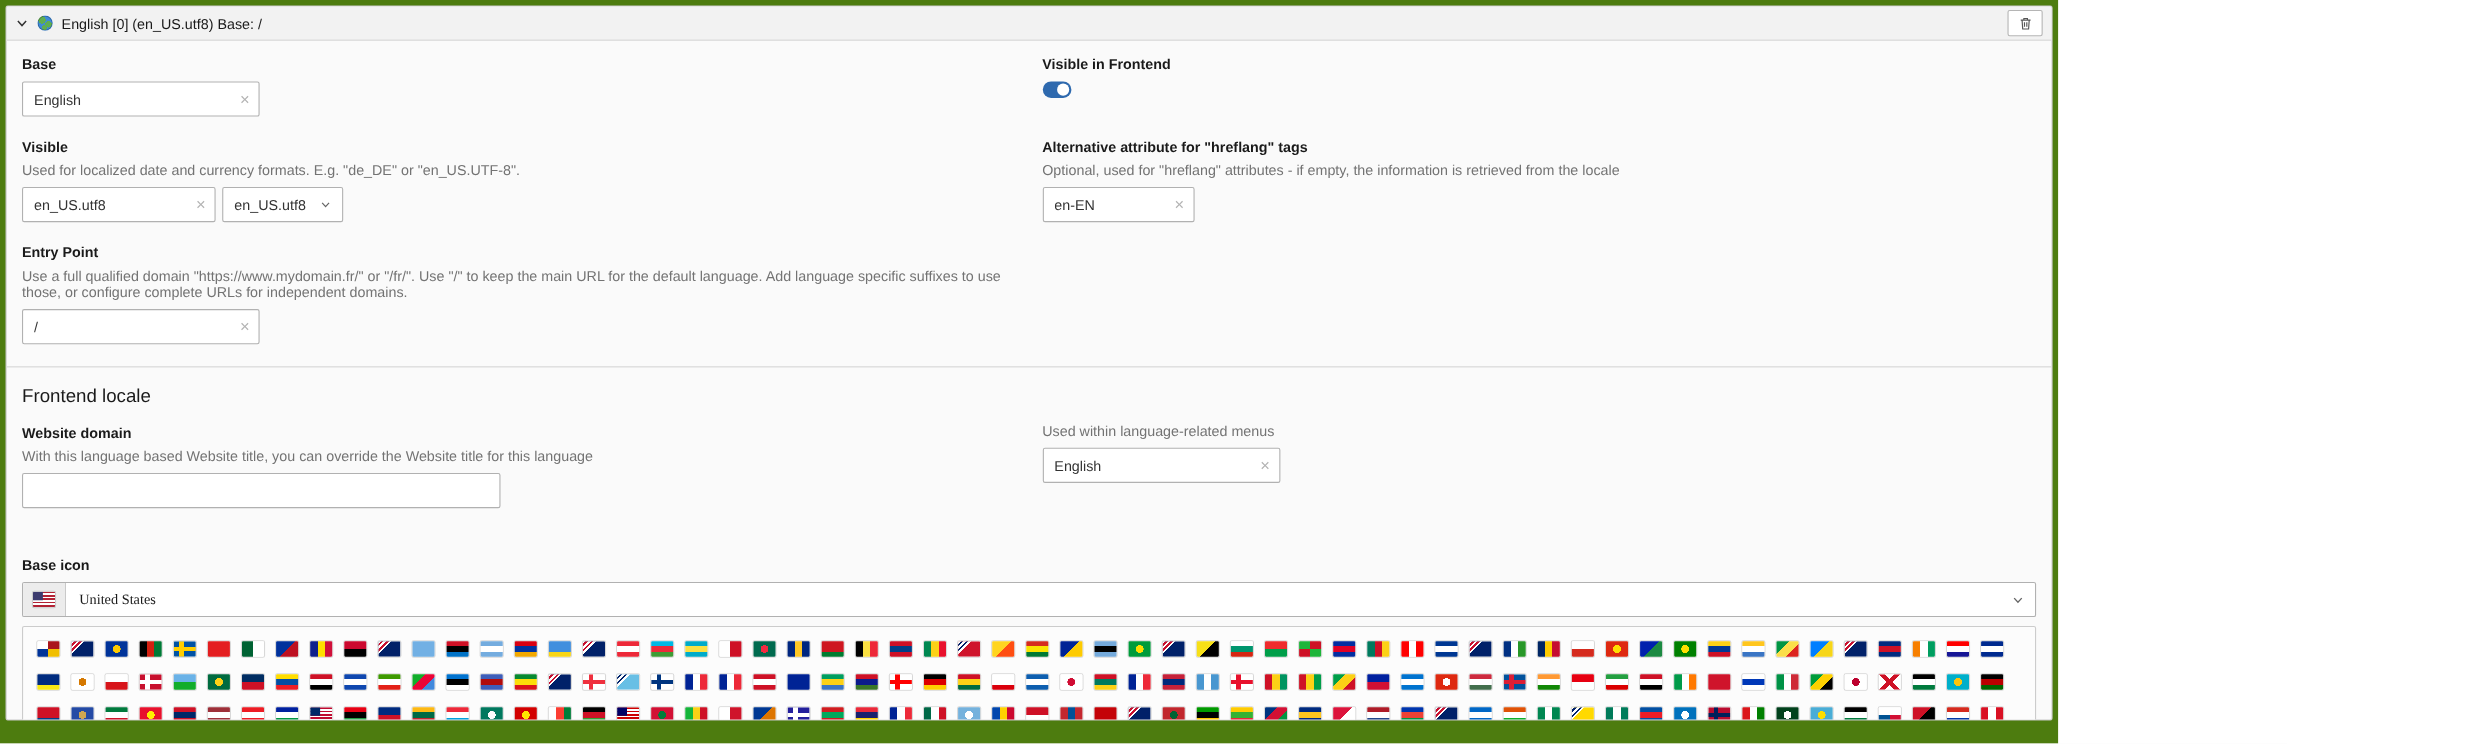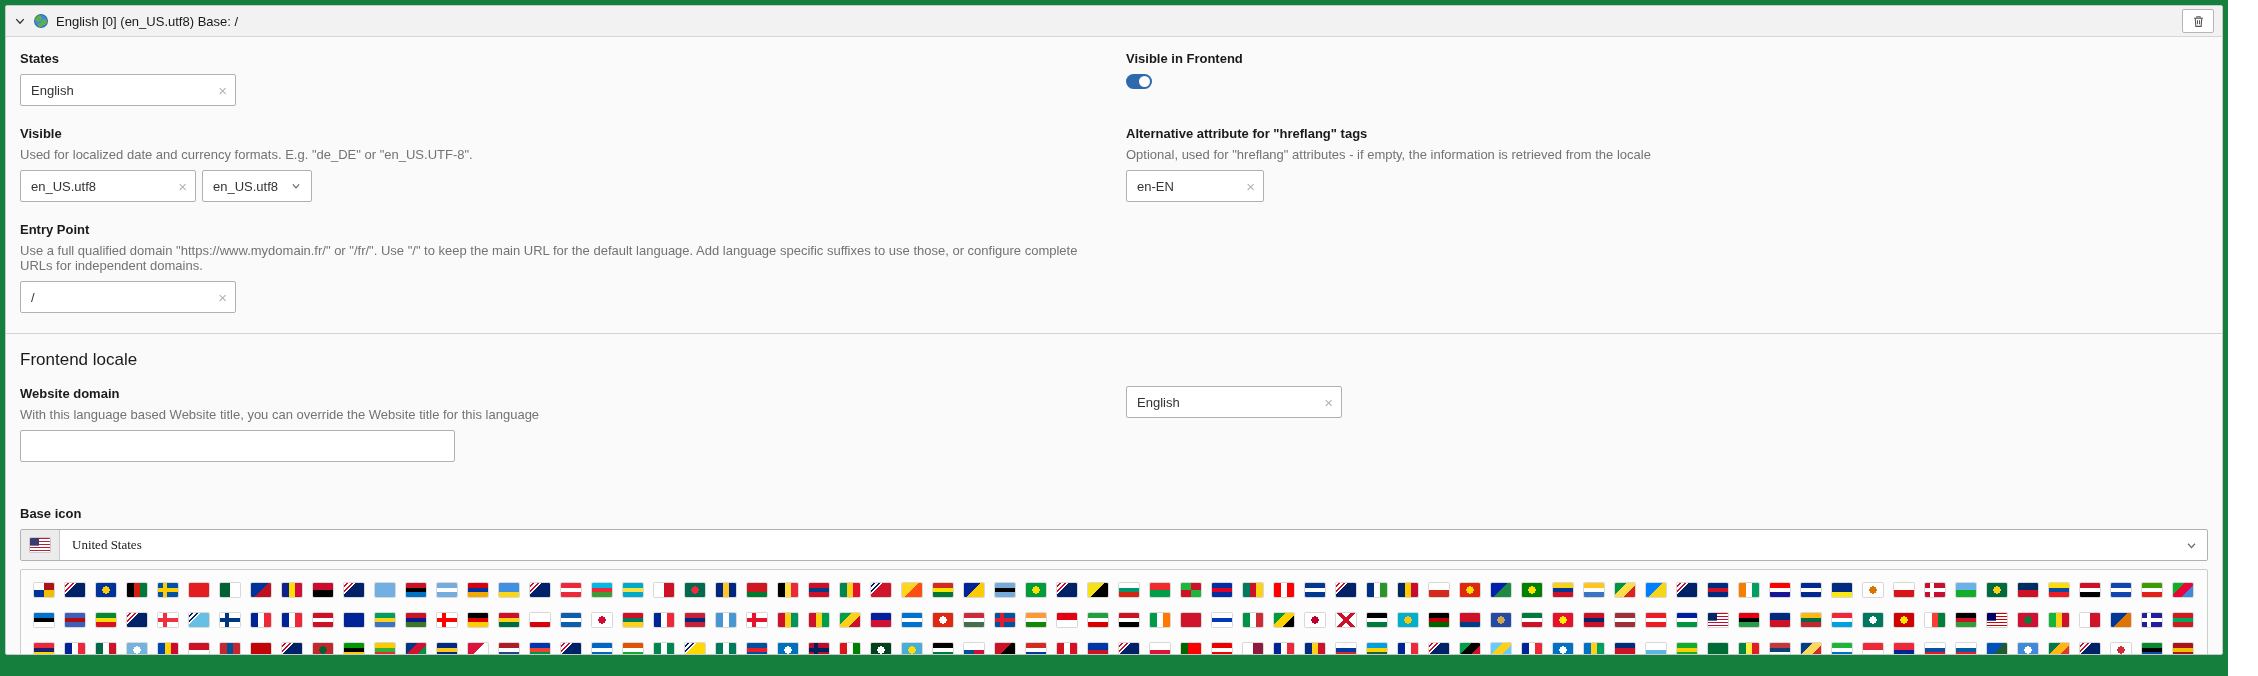--- a/index.html
+++ b/index.html
@@ -1,17 +1,17 @@
 <!DOCTYPE html>
 <html><head>
 <meta charset="utf-8">
 <style>
   html,body{margin:0;padding:0;overflow:hidden;}
   body{font-family:"Liberation Sans","DejaVu Sans",sans-serif;font-size:13px;color:#333;}
-  .page{width:2228px;height:676px;background:#15803d;box-sizing:border-box;padding:5px;}
+  .page{width:1871px;height:676px;background:#4d7c0f;box-sizing:border-box;padding:5px;}
   .panel{background:#fafafa;border:1px solid #c8c8c8;border-radius:2px;height:650px;box-sizing:border-box;overflow:hidden;}
   .panel-header{height:30px;display:flex;align-items:center;gap:8px;padding:0 8px;background:#f2f2f2;border-bottom:1px solid #d6d6d6;cursor:pointer;}
   .panel-title{color:#1a1a1a;}
   .icon-globe{width:14px;height:14px;border-radius:50%;display:inline-block;
     background:radial-gradient(circle at 30% 30%, #5fae52 0 24%, transparent 25%),
                radial-gradient(circle at 72% 58%, #5fae52 0 22%, transparent 23%),
                radial-gradient(circle at 45% 80%, #5fae52 0 16%, transparent 17%),#3f8ad8;
     box-shadow:inset 0 0 0 1px rgba(0,0,0,.25);}
   .btn-delete{margin-left:auto;width:32px;height:24px;background:#fff;border:1px solid #b5b5b5;border-radius:2px;
     display:flex;align-items:center;justify-content:center;cursor:pointer;}
@@ -66,21 +66,21 @@
               </g>
             </svg>
         </span>
       </button>
     </header>
 
     <div class="panel-body">
 
       <div class="grid2">
         <div class="field">
-          <div class="field-label">States</div>
+          <div class="field-label">Base</div>
           <div class="input-group w216">
             <input type="text" value="English" style="">
             <span class="clear">×</span>
           </div>
         </div>
 
         <div class="field">
           <div class="field-label">Visible in Frontend</div>
           <div class="toggle on" id="visible-toggle">
               <span class="knob"></span>
@@ -132,20 +132,21 @@
       <div class="grid2">
         <div class="field">
           <div class="field-label">Website domain</div>
           <div class="field-desc">With this language based Website title, you can override the Website title for this language</div>
           <div class="input-group w435">
             <input type="text" value="" style="">
           </div>
         </div>
 
         <div class="field">
+          <div class="field-desc">Used within language-related menus</div>
           <div class="input-group w216">
             <input type="text" value="English" style="">
             <span class="clear">×</span>
           </div>
         </div>
       </div>
 
       <div class="flag-field">
         <div class="field-label">Base icon</div>
         <div class="flag-select">

